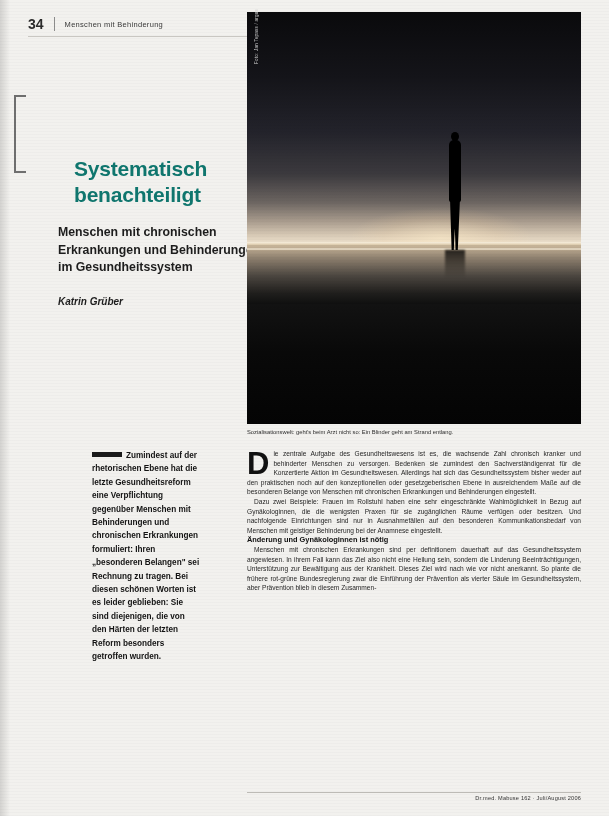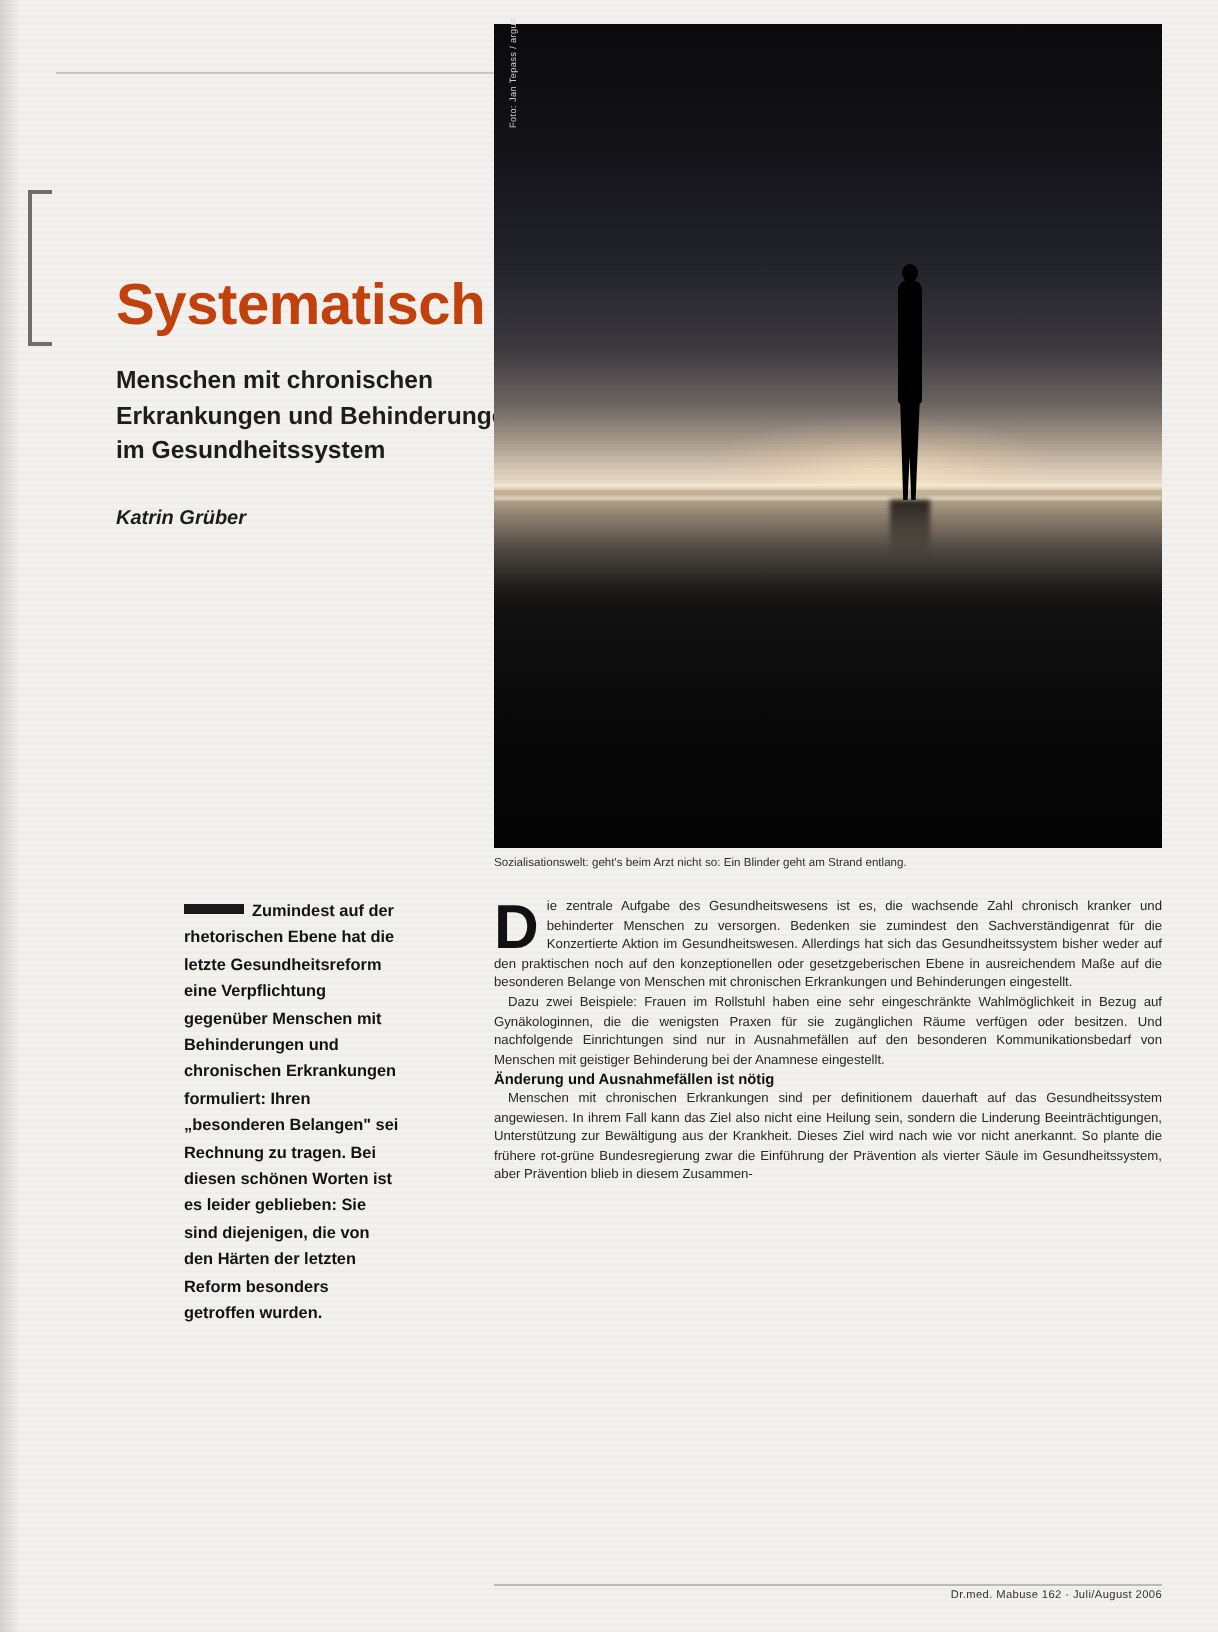--- a/index.html
+++ b/index.html
@@ -76,25 +76,25 @@
     border-bottom: 2px solid #6f6f6f;
   }
   
   .headline {
     position: absolute;
     left: 58px;
     top: 140px;
     width: 215px;
   }
   .headline h1 {
-    margin: 0;
-    font-size: 29px;
+    margin: 16px;
+    font-size: 21px;
     line-height: 26px;
     font-weight: 700;
-    color: #c2410c;
+    color: #0f766e;
     letter-spacing: -0.2px;
   }
   .headline .deck {
     margin-top: 16px;
     font-size: 12.3px;
     line-height: 17.5px;
     font-weight: 600;
     color: #1d1d1d;
   }
   .headline .byline {
@@ -313,27 +313,33 @@
     width: 10px;
     background: linear-gradient(90deg, rgba(0,0,0,0.13), rgba(0,0,0,0));
     pointer-events: none;
   }
 </style>
 </head>
 <body>
 
 <div class="page">
 
+  <div class="runhead">
+    <span class="folio">34</span>
+    <span class="rule"></span>
+    <span class="sect">Menschen mit Behinderung</span>
+  </div>
   <div class="head-rule"></div>
 
   <div class="left-bracket"></div>
 
   <div class="headline">
     <h1>
       <span>Systematisch</span><br>
+      <span>benachteiligt</span>
     </h1>
     <div class="deck">Menschen mit chronischen Erkrankungen und Behinderungen im Gesundheitssystem</div>
     <div class="byline">Katrin Grüber</div>
   </div>
 
   <div class="photo">
     <div class="sky"></div>
     <div class="glow"></div>
     <div class="horizon"></div>
     <div class="sea"></div>
@@ -350,21 +356,21 @@
   <div class="caption">Sozialisationswelt: geht's beim Arzt nicht so: Ein Blinder geht am Strand entlang.</div>
 
   <div class="pullquote">
     <span class="lead-pad"></span><span>Zumindest auf der rhetorischen Ebene hat die letzte Gesundheitsreform eine Verpflichtung gegenüber Menschen mit Behinderungen und chronischen Erkrankungen formuliert: Ihren „besonderen Belangen" sei Rechnung zu tragen. Bei diesen schönen Worten ist es leider geblieben: Sie sind diejenigen, die von den Härten der letzten Reform besonders getroffen wurden.</span>
   </div>
   <div class="pullbar"></div>
 
   <div class="col" id="col-main">
     <p><span class="dropcap">D</span><span>ie zentrale Aufgabe des Gesundheitswesens ist es, die wachsende Zahl chronisch kranker und behinderter Menschen zu versorgen. Bedenken sie zumindest den Sachverständigenrat für die Konzertierte Aktion im Gesundheitswesen. Allerdings hat sich das Gesundheitssystem bisher weder auf den praktischen noch auf den konzeptionellen oder gesetzgeberischen Ebene in ausreichendem Maße auf die besonderen Belange von Menschen mit chronischen Erkrankungen und Behinderungen eingestellt.</span></p>
     <p>Dazu zwei Beispiele: Frauen im Rollstuhl haben eine sehr eingeschränkte Wahlmöglichkeit in Bezug auf Gynäkologinnen, die die wenigsten Praxen für sie zugänglichen Räume verfügen oder besitzen. Und nachfolgende Einrichtungen sind nur in Ausnahmefällen auf den besonderen Kommunikationsbedarf von Menschen mit geistiger Behinderung bei der Anamnese eingestellt.</p>
-    <p class="subhead">Änderung und Ausnahmefällen ist nötig</p>
+    <p class="subhead">Änderung und Gynäkologinnen ist nötig</p>
     <p>Menschen mit chronischen Erkrankungen sind per definitionem dauerhaft auf das Gesundheitssystem angewiesen. In ihrem Fall kann das Ziel also nicht eine Heilung sein, sondern die Linderung Beeinträchtigungen, Unterstützung zur Bewältigung aus der Krankheit. Dieses Ziel wird nach wie vor nicht anerkannt. So plante die frühere rot-grüne Bundesregierung zwar die Einführung der Prävention als vierter Säule im Gesundheitssystem, aber Prävention blieb in diesem Zusammen-</p>
   </div>
 
   <div class="foot-rule"></div>
   <div class="footer">Dr.med. Mabuse 162 · Juli/August 2006</div>
 
   <div class="grain"></div>
   <div class="edge-shadow"></div>
 </div>
 

